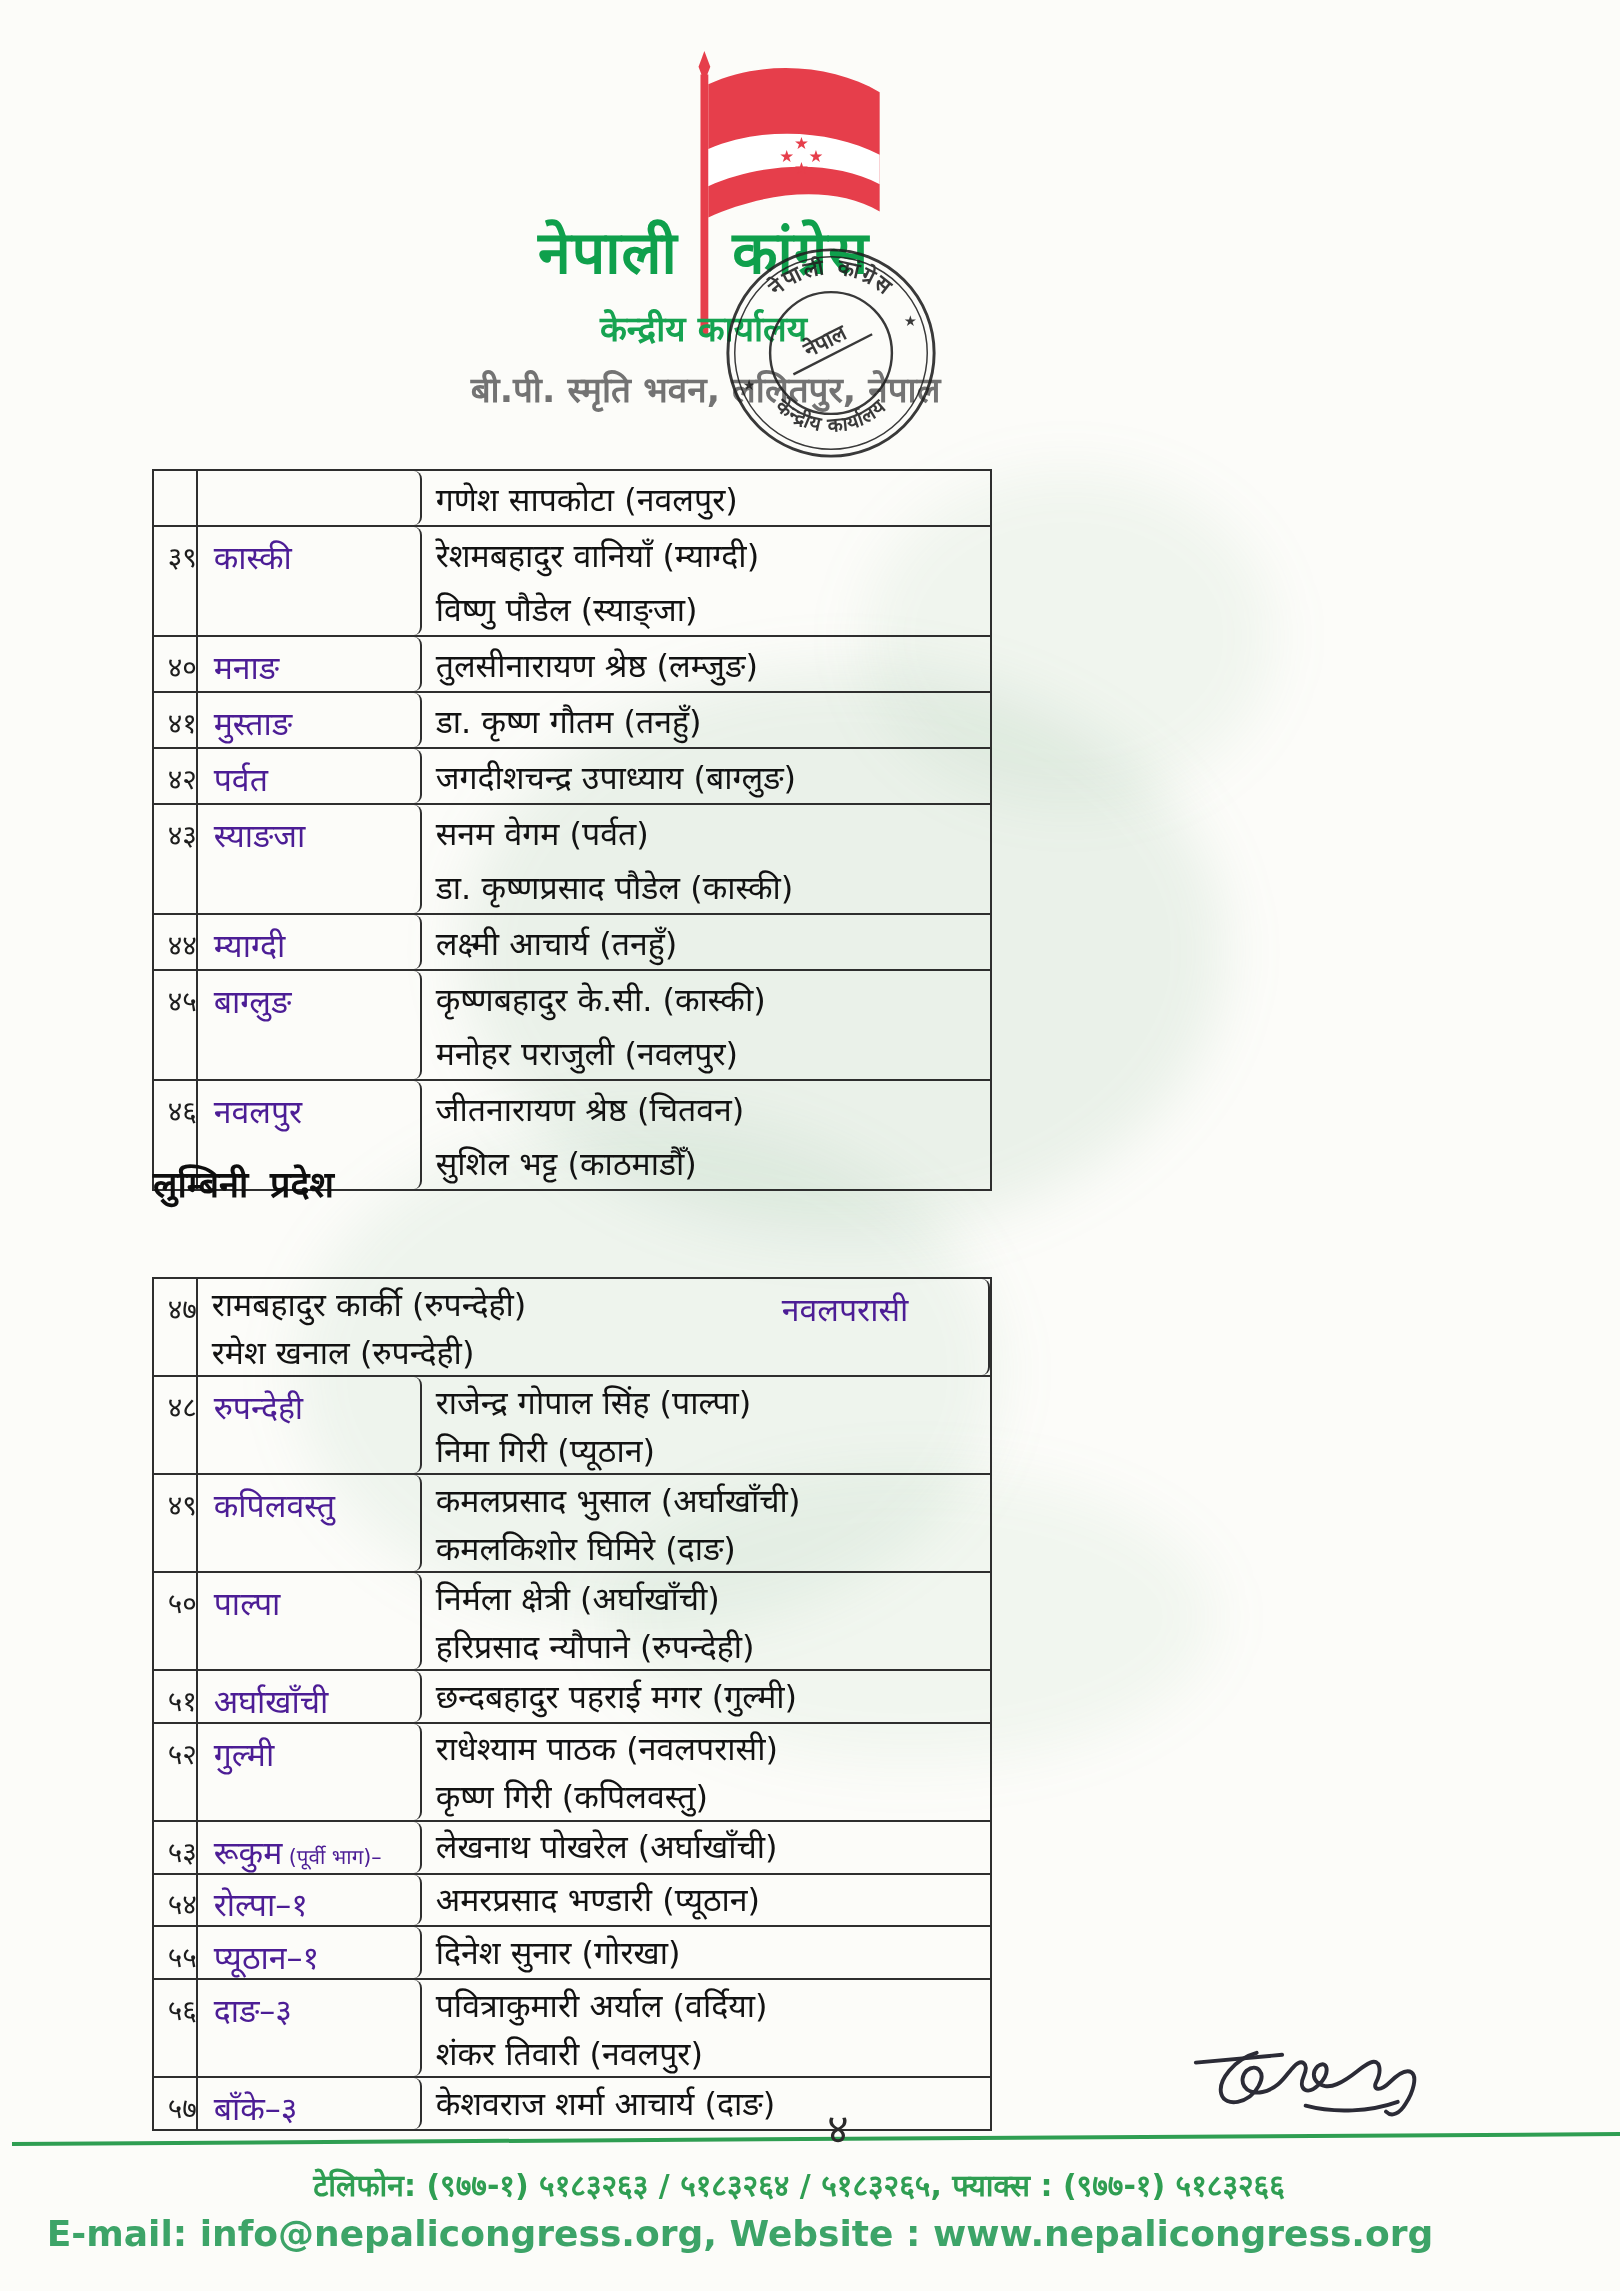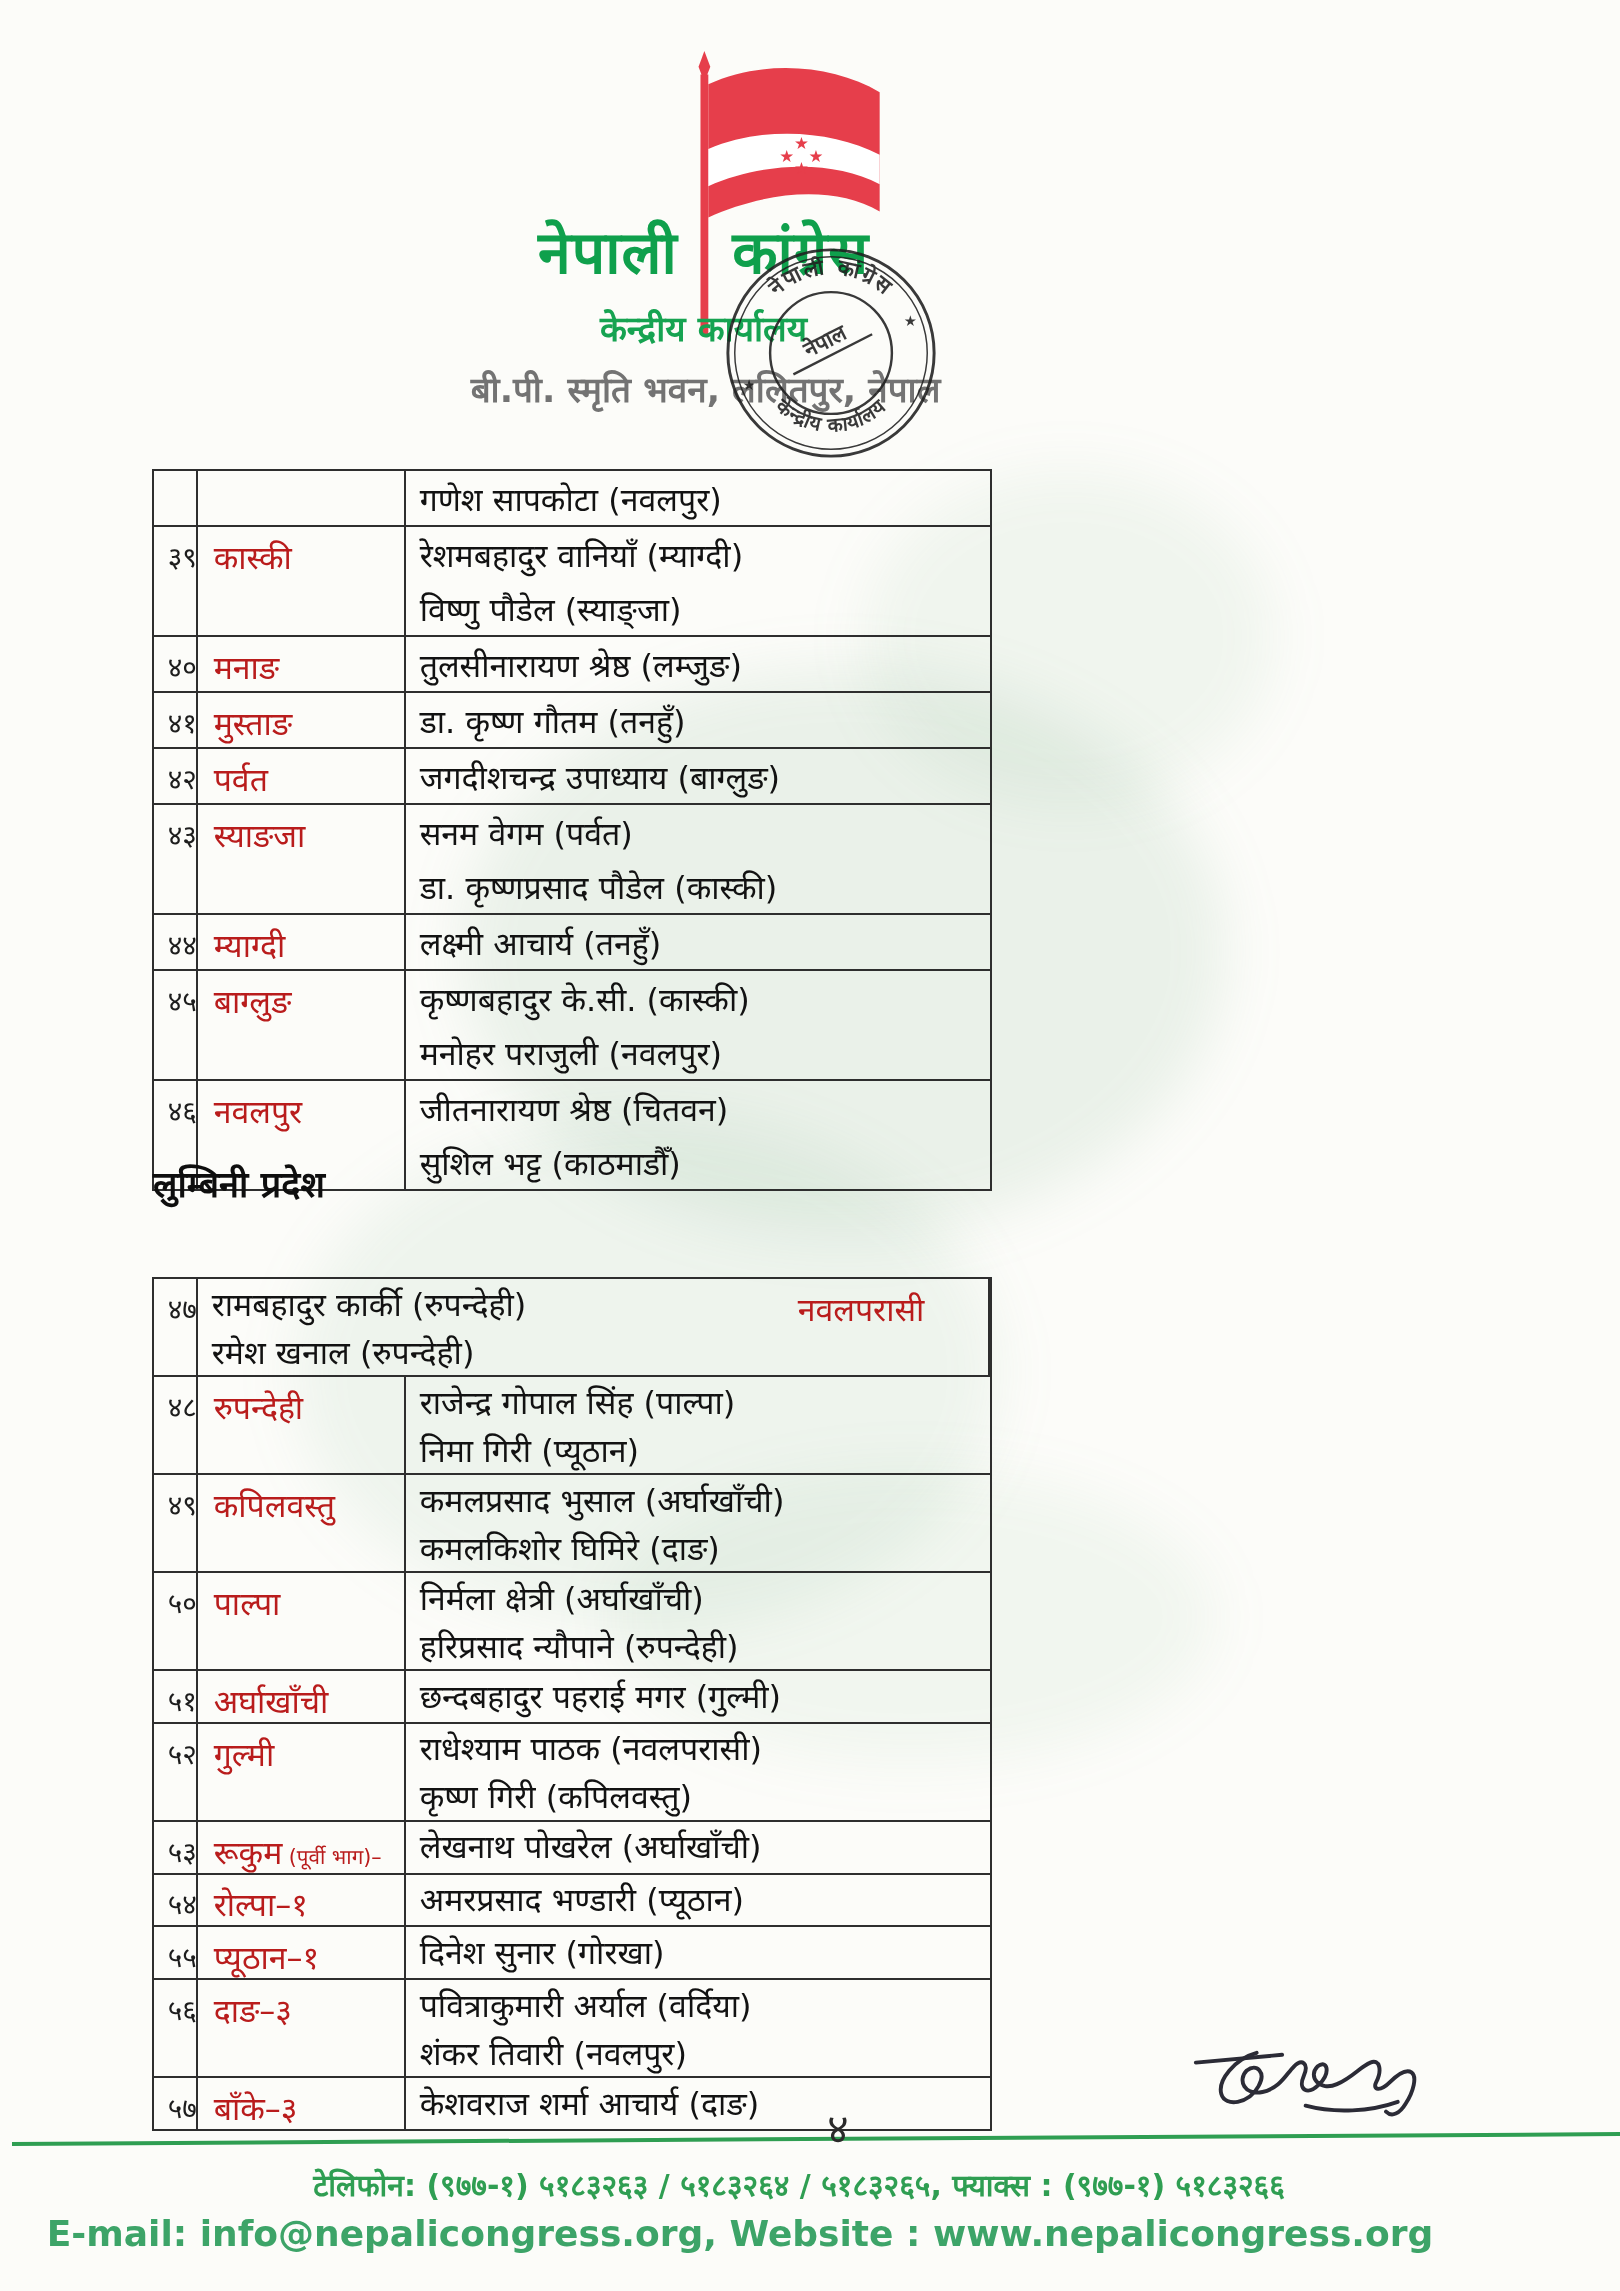--- a/index.html
+++ b/index.html
@@ -39,30 +39,30 @@
   .tbl{
     position:absolute;left:152px;width:840px;
     border:2px solid #2e2e2e;z-index:2;box-sizing:border-box;background:transparent;
   }
   .tbl1{top:469px;}
   .tbl2{top:1277px;}
   .trow{display:flex;border-top:2px solid #2e2e2e;}
   .trow:first-child{border-top:none;}
   .c{box-sizing:border-box;}
   .no{width:44px;border-right:2px solid #2e2e2e;font-size:28px;padding:9.8px 0 0 13.7px;color:#1d1d1d;}
-  .dist{width:208px;border-right:2px solid #2e2e2e;font-size:32px;padding:7.8px 0 0 15.7px;color:#b91c1c;}
+  .dist{width:224px;border-right:2px solid #2e2e2e;font-size:32px;padding:7.8px 0 0 15.7px;color:#4c1d95;border-radius:8px;}
   .note{font-size:20.6px;font-weight:normal;}
   .names{flex:1;padding-left:13.7px;min-width:0;}
   .nline{display:flex;align-items:center;font-size:32px;color:#121212;white-space:nowrap;}
   .tbl1 .nline{height:54px;}
   .tbl2 .nline{height:48px;}
 
   .section-title{
     position:absolute;left:153px;top:1159px;
-    font-size:36px;font-weight:bold;color:#0e0e0e;z-index:2;
+    font-size:36px;font-weight:bold;color:#0e0e0e;z-index:2;font-family:Liberation Mono, monospace;
   }
 
   
   .signature-svg{position:absolute;left:1188px;top:2041px;z-index:3;}
   .rule{
     position:absolute;left:11.8px;top:2137px;width:1608px;height:3.9px;
     background:#2f9e52;transform:rotate(-0.35deg);z-index:1;
   }
   .page-num{
     position:absolute;left:794px;top:2099px;width:88px;text-align:center;

